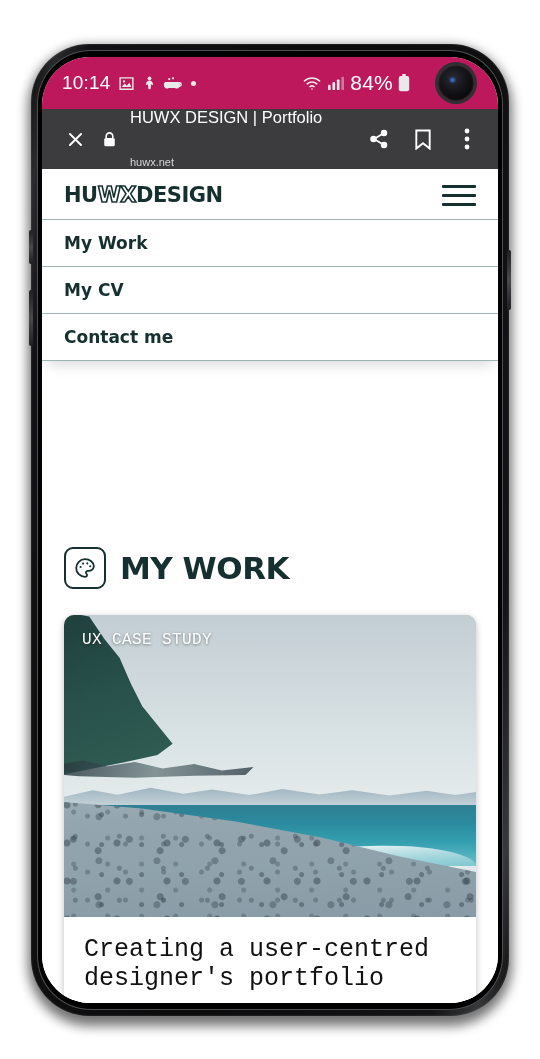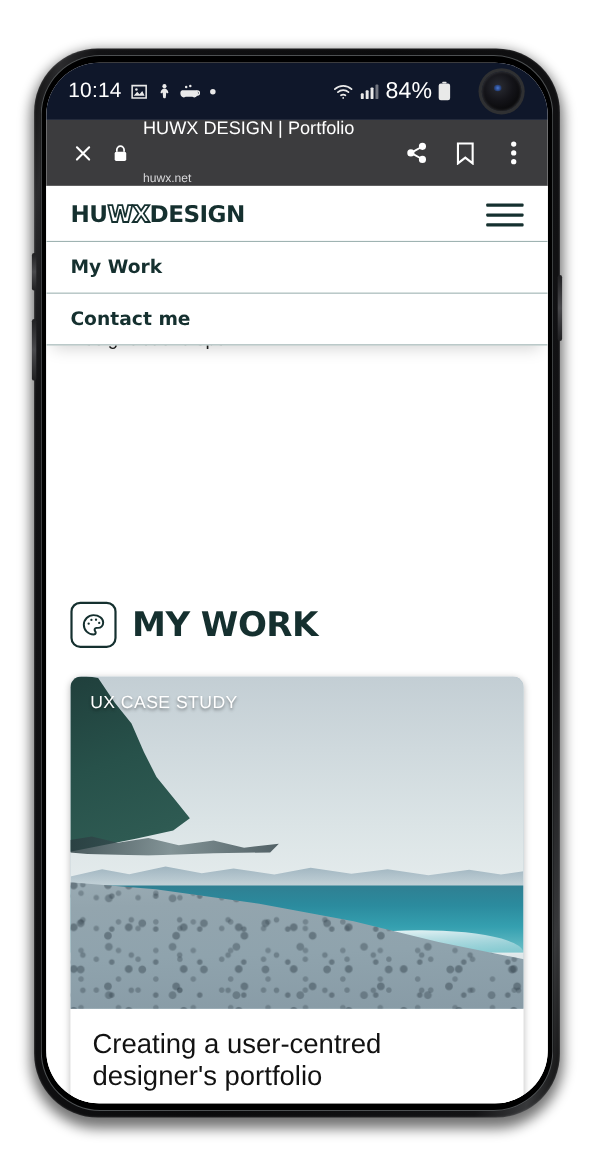--- a/index.html
+++ b/index.html
@@ -89,21 +89,21 @@
     height: 946px;
     border-radius: 48px;
     overflow: hidden;
     background: #ffffff;
   }
 
   
   .statusbar {
     position: relative;
     height: 52px;
-    background: #0f172a;
+    background: #be185d;
     color: #fff;
     display: flex;
     align-items: center;
     padding: 0 22px 0 20px;
     box-sizing: border-box;
   }
   .sb-left { display: flex; align-items: center; gap: 7px; }
   .sb-time {
     font-size: 19px;
     letter-spacing: .2px;
@@ -298,20 +298,21 @@
     display: flex; align-items: center; justify-content: center;
     flex: 0 0 auto;
   }
 
   
   .card {
     border-radius: 10px;
     overflow: hidden;
     background: #fff;
     box-shadow: 0 2px 7px rgba(0,0,0,.26);
+    font-family: Liberation Mono, monospace;
   }
   .card-media {
     position: relative;
     height: 302px;
     overflow: hidden;
     background: #9fb7c2;
   }
   .card-badge {
     position: absolute;
     left: 18px;
@@ -526,20 +527,21 @@
             <span> DESIGN</span>
         </div>
         <div class="hamburger">
           <i></i>
           <i></i>
           <i></i>
         </div>
       </div>
       <ul class="nav-list">
         <li class="nav-item">My Work</li>
+        <li class="nav-item">My CV</li>
         <li class="nav-item">Contact me</li>
       </ul>
     </div>
 
     <div class="section">
       <div class="section-head">
         <span class="palette-box">
           <svg width="24" height="24" viewBox="0 0 24 24" fill="none" stroke="#15302f" stroke-width="1.8">
             <path d="M12 3.2A8.8 8.8 0 0 0 12 20.8c1.3 0 2-.8 2-1.8 0-.5-.2-.9-.5-1.2-.3-.3-.5-.7-.5-1.2 0-1 .8-1.8 1.8-1.8h1.4A4.6 4.6 0 0 0 20.8 10c0-3.8-3.9-6.8-8.8-6.8z"></path>
             <circle cx="7.6" cy="11" r="1.05" fill="#15302f" stroke="none"></circle>

